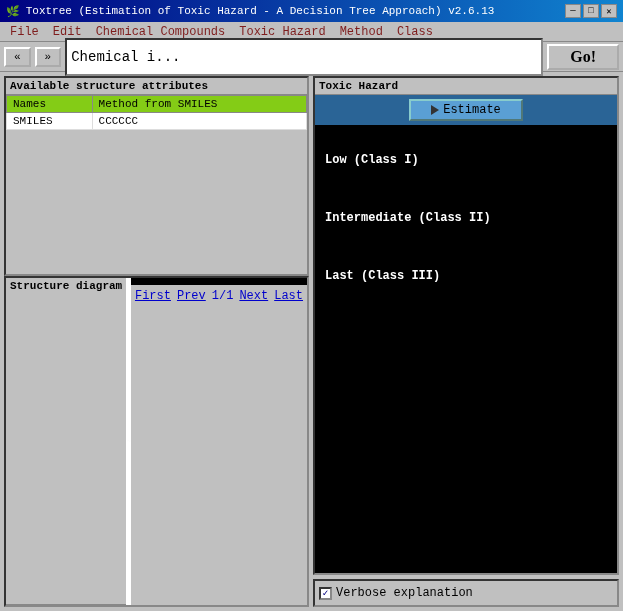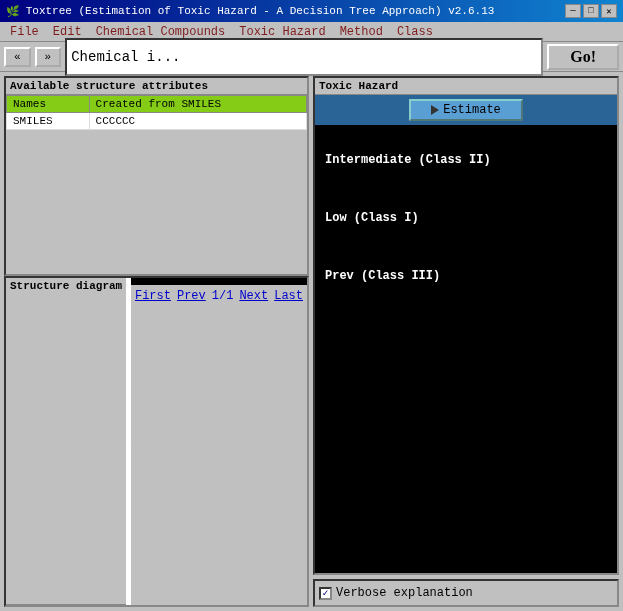--- a/index.html
+++ b/index.html
@@ -329,21 +329,21 @@
 
   <div class="left-panel">
 
     <div class="attributes-panel">
       <div class="panel-title">Available structure attributes</div>
       <div class="attr-table-wrapper">
         <table class="attributes-table">
           <thead>
             <tr>
               <th>Names</th>
-              <th>Created from SMILES</th>
+              <th>Method from SMILES</th>
             </tr>
           </thead>
           <tbody>
             <tr>
               <td>SMILES</td>
               <td>CCCCCC</td>
             </tr>
           </tbody>
         </table>
       </div>
@@ -373,23 +373,23 @@
 
     <div class="toxic-panel">
       <div class="toxic-panel-title">Toxic Hazard</div>
       <div class="toxic-content">
         <div class="estimate-row">
           <button class="estimate-btn">
             <span class="play-icon"></span>
             <span>Estimate</span>
           </button>
         </div>
+        <div class="class-label">Low (Class I)</div>
         <div class="class-label">Intermediate (Class II)</div>
-        <div class="class-label">Low (Class I)</div>
-        <div class="class-label">Prev (Class III)</div>
+        <div class="class-label">Last (Class III)</div>
       </div>
     </div>
 
     <div class="verbose-panel">
       <div class="checkbox">
         <span class="checkbox-check">✓</span>
       </div>
       <span class="verbose-label">Verbose explanation</span>
     </div>
 

